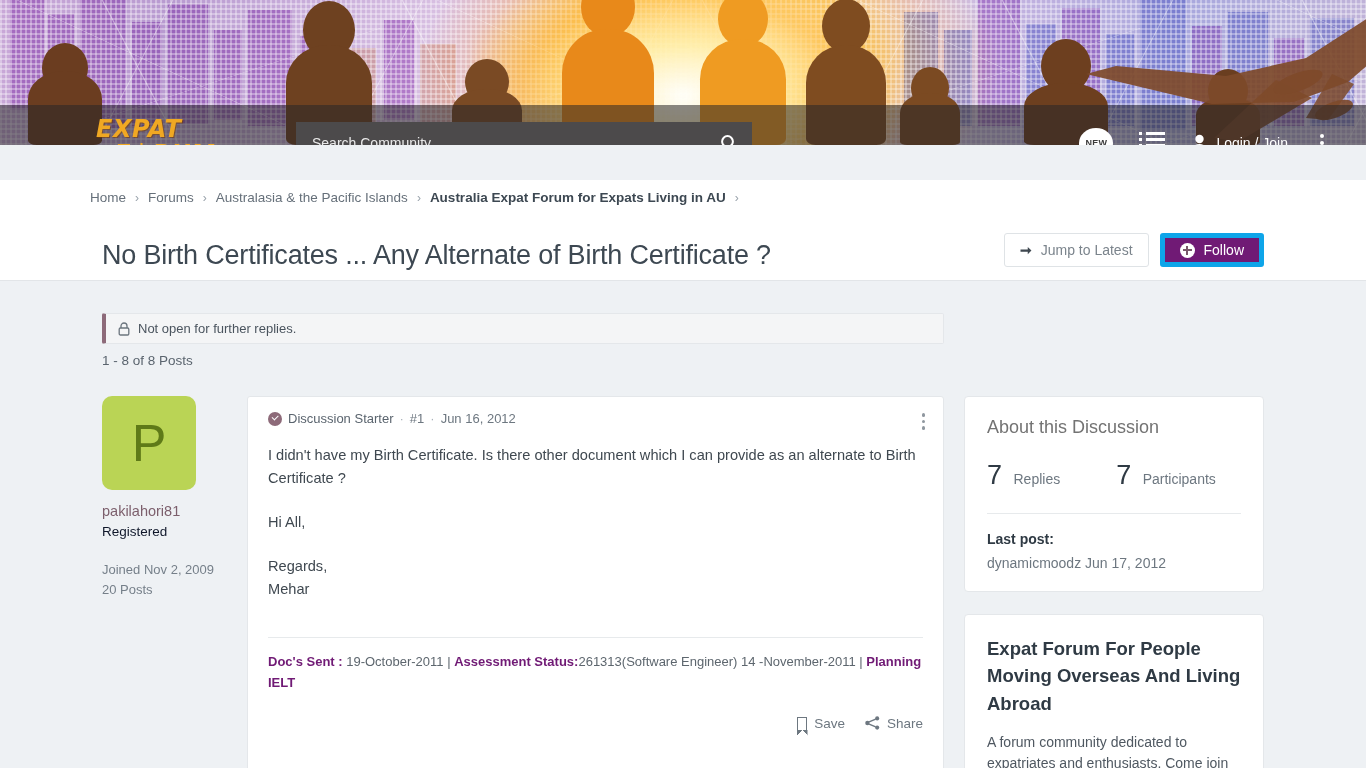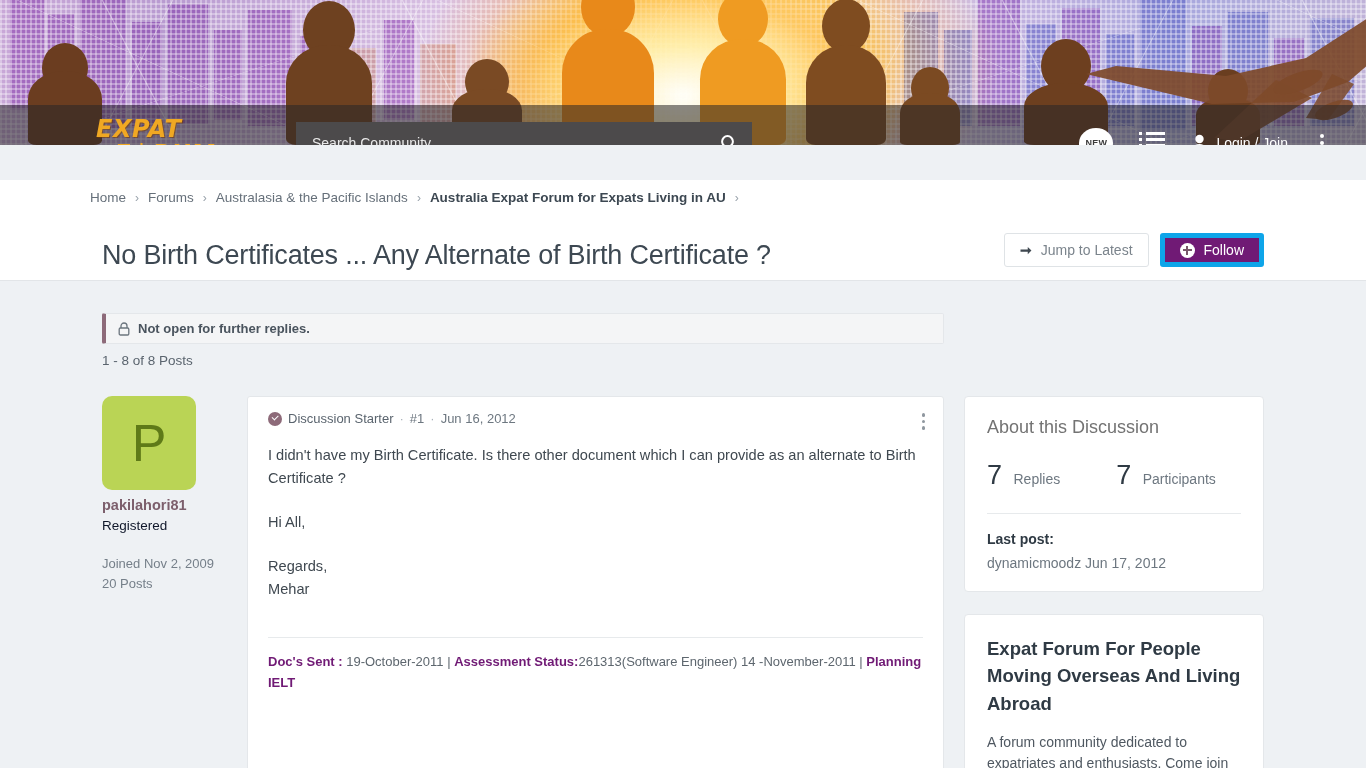--- a/index.html
+++ b/index.html
@@ -177,34 +177,33 @@
     background: #eef1f4;
   }
   .wrap { position: relative; width: 1162px; margin: 0 auto; padding-top: 32px; }
 
   .notice {
     width: 842px;
     background: #f4f5f6; border: 1px solid #e4e7ea; border-left: 4px solid #8d6a79;
     height: 31px; display: flex; align-items: center; gap: 8px;
     padding: 0 12px; font-size: 13px; color: #4a545e;
     border-radius: 2px;
-    font-weight: bold;
   }
   .postcount { margin-top: 9px; font-size: 13.5px; color: #5a646e; }
 
   .thread { display: flex; margin-top: 28px; gap: 0; }
   .postrow { display: flex; width: 842px; }
   .userside { width: 145px; flex: 0 0 145px; }
   .avatar {
     width: 94px; height: 94px; border-radius: 10px;
     background: #bad455;
     display: flex; align-items: center; justify-content: center;
     font-size: 52px; color: #5f7a18; font-weight: normal;
   }
-  .uname { margin-top: 7px; font-size: 14.5px; font-weight: bold; color: #7c5f6c; }
+  .uname { margin-top: 13px; font-size: 14.5px; font-weight: normal; color: #7c5f6c; }
   .urole { margin-top: 5px; font-size: 13.5px; color: #0f172a; }
   .ujoin { margin-top: 21px; font-size: 13px; color: #757f89; line-height: 1.55; }
 
   .postcard {
     flex: 1; background: #fff; border: 1px solid #e4e7ea; border-radius: 3px;
     padding: 14px 20px 10px 20px; position: relative;
     min-height: 340px;
   }
   .post-head {
     display: flex; align-items: center; gap: 6px;
@@ -485,20 +484,36 @@
             <p>Hi All,</p>
             <p style="white-space:pre-line;">Regards,
 Mehar</p>
           </div>
 
           <div class="sig-divider"></div>
           <div class="signature">
             <b>Doc's Sent :</b><span> 19-October-2011 | </span><b>Assessment Status:</b><span>261313(Software Engineer) 14 -November-2011 | </span><b>Planning IELT</b>
           </div>
 
+          <div class="post-foot">
+            <div class="act">
+              <span class="bookmark-ico"></span>
+              <span>Save</span>
+            </div>
+            <div class="act">
+              <svg class="share-ico" viewBox="0 0 16 15">
+                <circle cx="13" cy="2.6" r="2.2" fill="#6d7780"></circle>
+                <circle cx="13" cy="12.4" r="2.2" fill="#6d7780"></circle>
+                <circle cx="2.6" cy="7.5" r="2.4" fill="#6d7780"></circle>
+                <line x1="4.4" y1="6.4" x2="11.4" y2="3.3" stroke="#6d7780" stroke-width="1.5"></line>
+                <line x1="4.4" y1="8.6" x2="11.4" y2="11.7" stroke="#6d7780" stroke-width="1.5"></line>
+              </svg>
+              <span>Share</span>
+            </div>
+          </div>
         </div>
       </div>
 
       <div class="sidebar">
         <div class="card">
           <h3>About this Discussion</h3>
           <div class="stats">
             <div class="stat">
               <span class="n">7</span>
               <span class="l">Replies</span>

